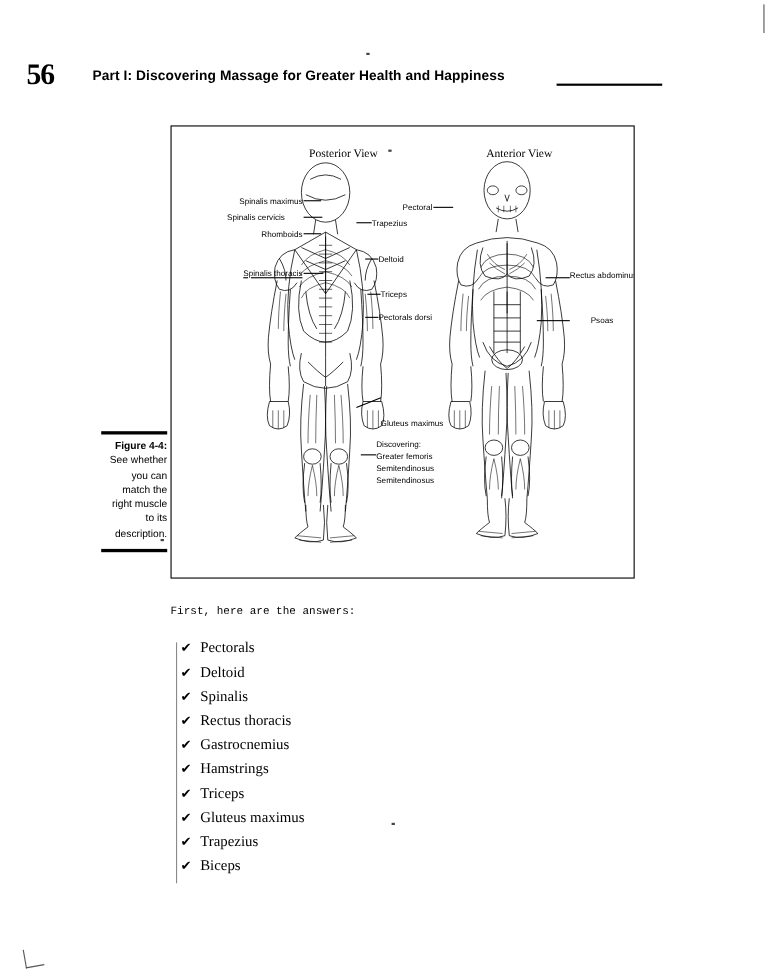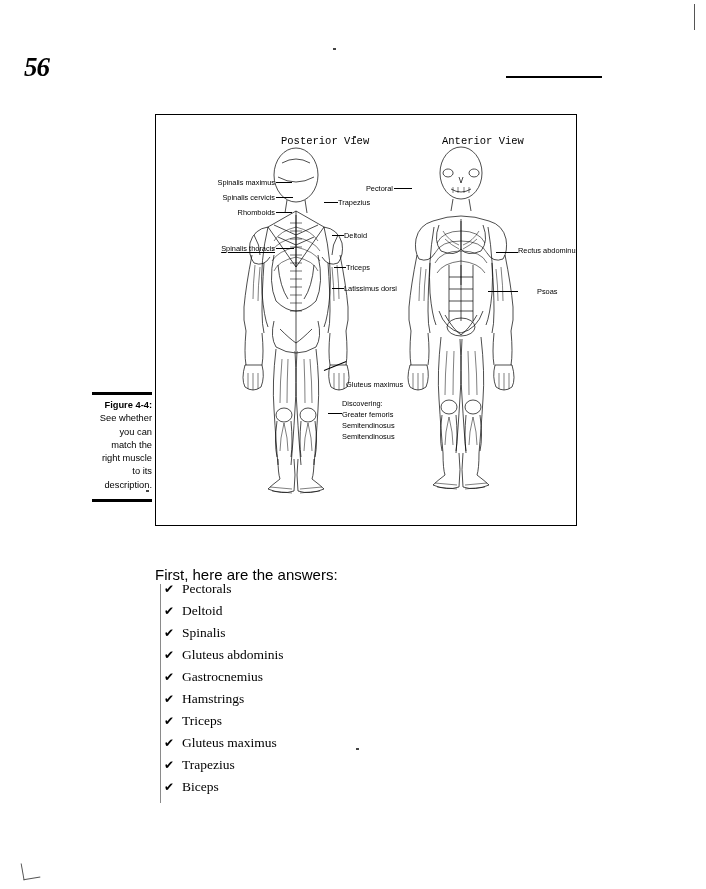--- a/index.html
+++ b/index.html
@@ -22,21 +22,20 @@
     left: 0;
     top: 52px;
     width: 706px;
     height: 36px;
   }
   .folio {
     position: absolute;
     left: 24px;
     top: 0px;
     font-family: "Liberation Serif", serif;
-    font-style: italic;
     font-weight: bold;
     font-size: 27px;
     letter-spacing: -1px;
   }
   .running-head {
     position: absolute;
     left: 84px;
     top: 10px;
     font-family: "Liberation Sans", sans-serif;
     font-weight: bold;
@@ -59,21 +58,21 @@
     left: 155px;
     top: 114px;
     width: 420px;
     height: 410px;
     border: 1px solid #000;
     background: #fff;
     overflow: hidden;
   }
   .view-label {
     position: absolute;
-    font-family: Liberation Mono, monospace;
+    font-family: Liberation Serif, serif;
     font-size: 10.5px;
     color: #000;
     white-space: nowrap;
     padding-left: 21px;
   }
   .view-posterior { left: 104px; top: 20px; }
   .view-anterior { left: 265px; top: 20px; }
 
   
   .callout {
@@ -118,23 +117,23 @@
     font-size: 9.3px;
     line-height: 13.3px;
     padding: 4px 0 4px 0;
   }
   .caption-text .cap-title { font-weight: bold; }
 
   
   .body-intro {
     position: absolute;
     left: 155px;
-    top: 566px;
-    font-family: Liberation Sans, sans-serif;
-    font-size: 15px;
+    top: 551px;
+    font-family: Liberation Mono, monospace;
+    font-size: 10px;
   }
   .answer-list {
     position: absolute;
     left: 160px;
     top: 578px;
     width: 320px;
   }
   .bullet-rule {
     position: absolute;
     left: 0px;
@@ -177,20 +176,21 @@
     border-left: 1px solid #555;
     border-bottom: 1px solid #555;
     transform: rotate(-10deg);
   }
 </style>
 </head>
 <body>
 
 <div class="page-header">
   <div class="folio">56</div>
+  <div class="running-head">Part I: Discovering Massage for Greater Health and Happiness</div>
   <div class="head-rule"></div>
 </div>
 
 <div class="figure-box">
 
   <div class="view-label view-posterior">Posterior View</div>
   <div class="view-label view-anterior">Anterior View</div>
 
   <svg class="figure-art" viewBox="0 0 420 410">
     <g stroke="#000" fill="none" stroke-width="0.7">
@@ -360,39 +360,39 @@
           <path d="M114 368 l22 2 M116 372 l20 2"></path>
           <path d="M166 368 l-22 2 M164 372 l-20 2"></path>
         </g>
       </g>
     </g>
   </svg>
 
   <div class="callout right-align" style="left:45px; top:63px; width:74px;">Spinalis maximus</div>
   <div class="leader" style="left:120px; top:67px; width:16px;"></div>
 
-  <div class="callout right-align" style="left:45px; top:78px; width:74px;">Spinalis cervicis</div>
+  <div class="callout right-align" style="left:29px; top:78px; width:74px;">Spinalis cervicis</div>
   <div class="leader" style="left:120px; top:82px; width:17px;"></div>
 
   <div class="callout right-align" style="left:45px; top:93px; width:74px;">Rhomboids</div>
   <div class="leader" style="left:120px; top:97px; width:16px;"></div>
 
   <div class="callout right-align" style="left:15px; top:129px; width:104px;text-decoration:underline;">Spinalis thoracis</div>
   <div class="leader" style="left:120px; top:133px; width:18px;"></div>
 
   <div class="callout" style="left:182px; top:83px;">Trapezius</div>
   <div class="leader" style="left:168px; top:87px; width:14px;"></div>
 
   <div class="callout" style="left:188px; top:116px;">Deltoid</div>
   <div class="leader" style="left:176px; top:120px; width:12px;"></div>
 
   <div class="callout" style="left:190px; top:148px;">Triceps</div>
   <div class="leader" style="left:178px; top:152px; width:12px;"></div>
 
-  <div class="callout" style="left:188px; top:169px;"><span>Latissimus dorsi</span></div>
+  <div class="callout" style="left:188px; top:169px;"><span>Pectorals dorsi</span></div>
   <div class="leader" style="left:176px; top:173px; width:12px;"></div>
 
   <div class="callout" style="left:190px; top:265px;">Gluteus maximus</div>
   <div class="leader" style="left:168px; top:255px; width:24px; transform:rotate(-22deg); transform-origin:left center;"></div>
 
   <div class="callout" style="left:186px; top:284px;">Discovering:</div>
   <div class="callout" style="left:186px; top:295px;">Greater femoris</div>
   <div class="callout" style="left:186px; top:306px;">Semitendinosus</div>
   <div class="callout" style="left:186px; top:317px;">Semitendinosus</div>
   <div class="leader" style="left:172px; top:298px; width:14px;"></div>
@@ -428,21 +428,21 @@
   <div class="answer-item">
     <span class="check">✔</span>
     <span>Deltoid</span>
   </div>
   <div class="answer-item">
     <span class="check">✔</span>
     <span>Spinalis</span>
   </div>
   <div class="answer-item">
     <span class="check">✔</span>
-    <span>Gluteus abdominis</span>
+    <span>Rectus thoracis</span>
   </div>
   <div class="answer-item">
     <span class="check">✔</span>
     <span>Gastrocnemius</span>
   </div>
   <div class="answer-item">
     <span class="check">✔</span>
     <span>Hamstrings</span>
   </div>
   <div class="answer-item">

